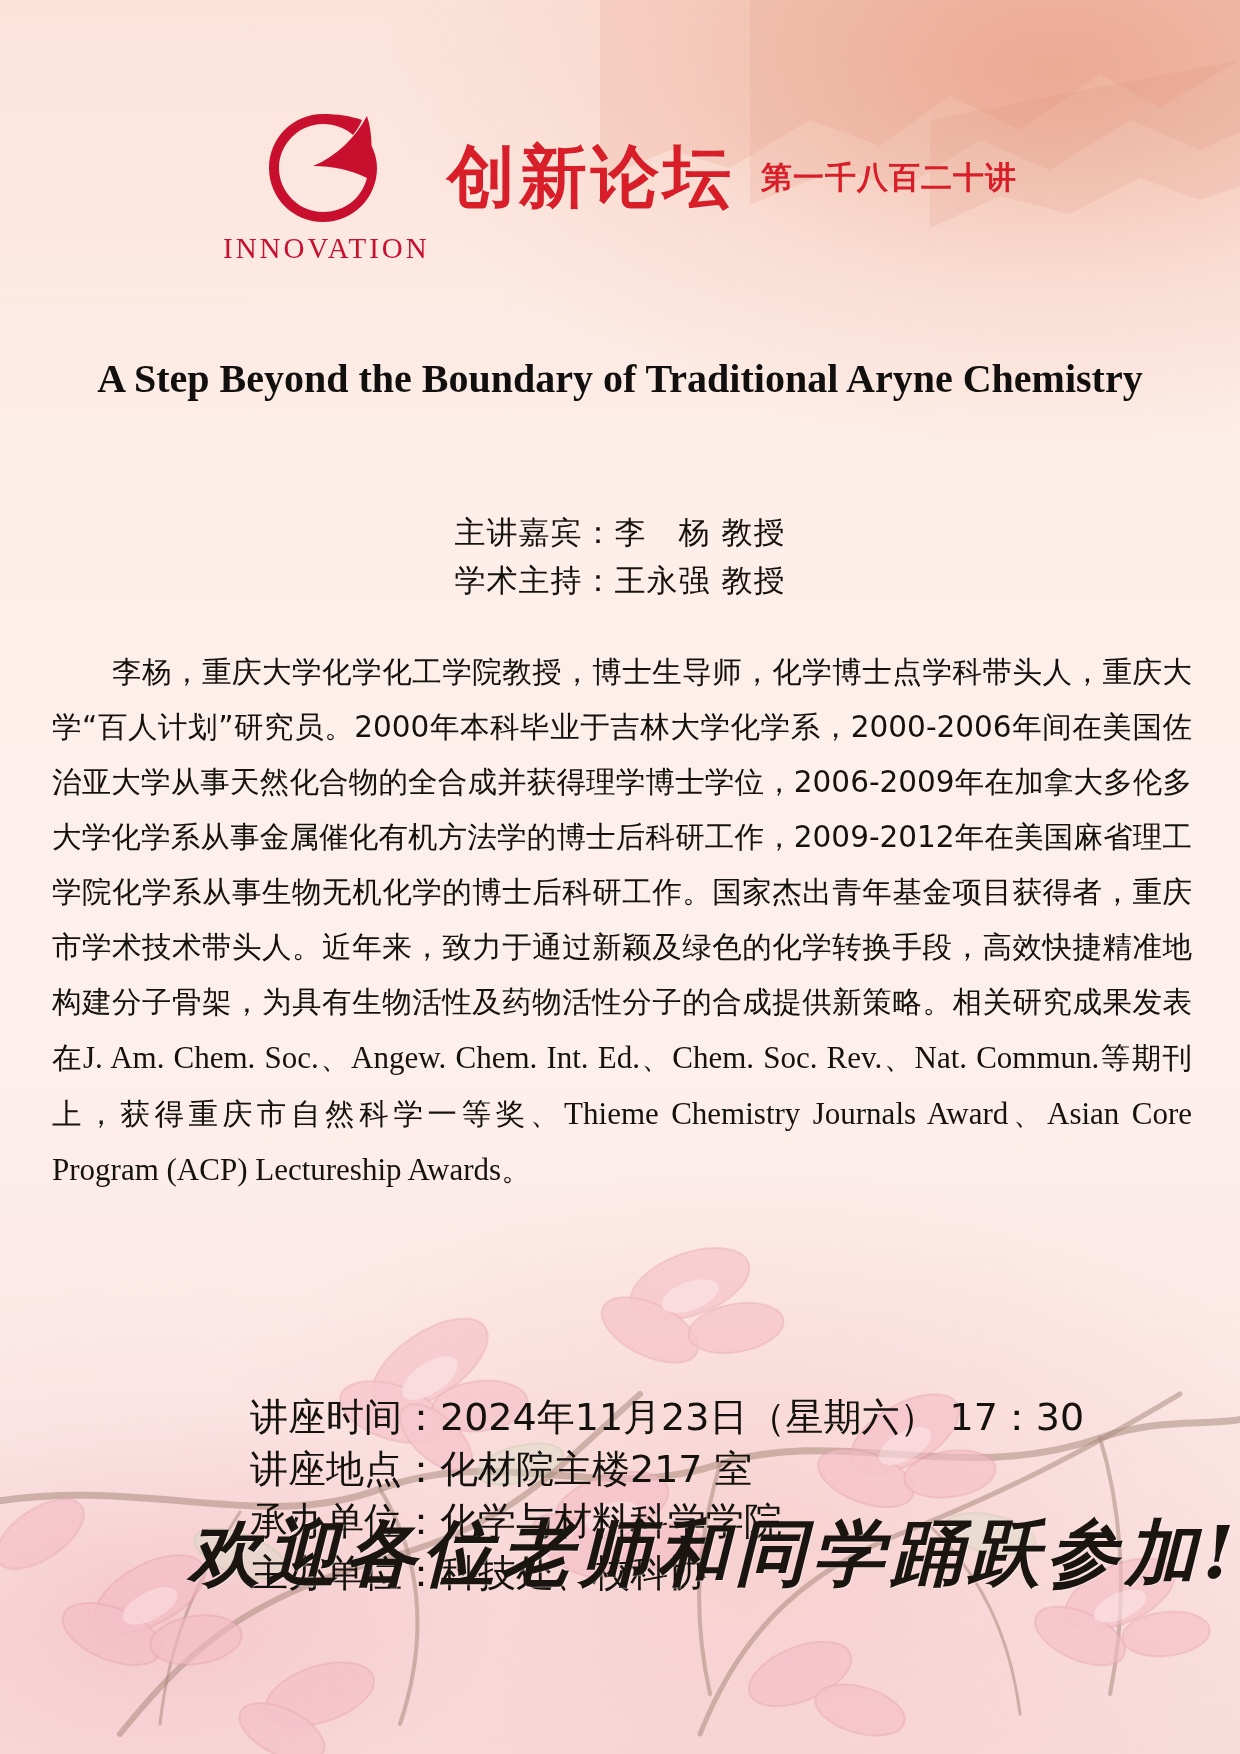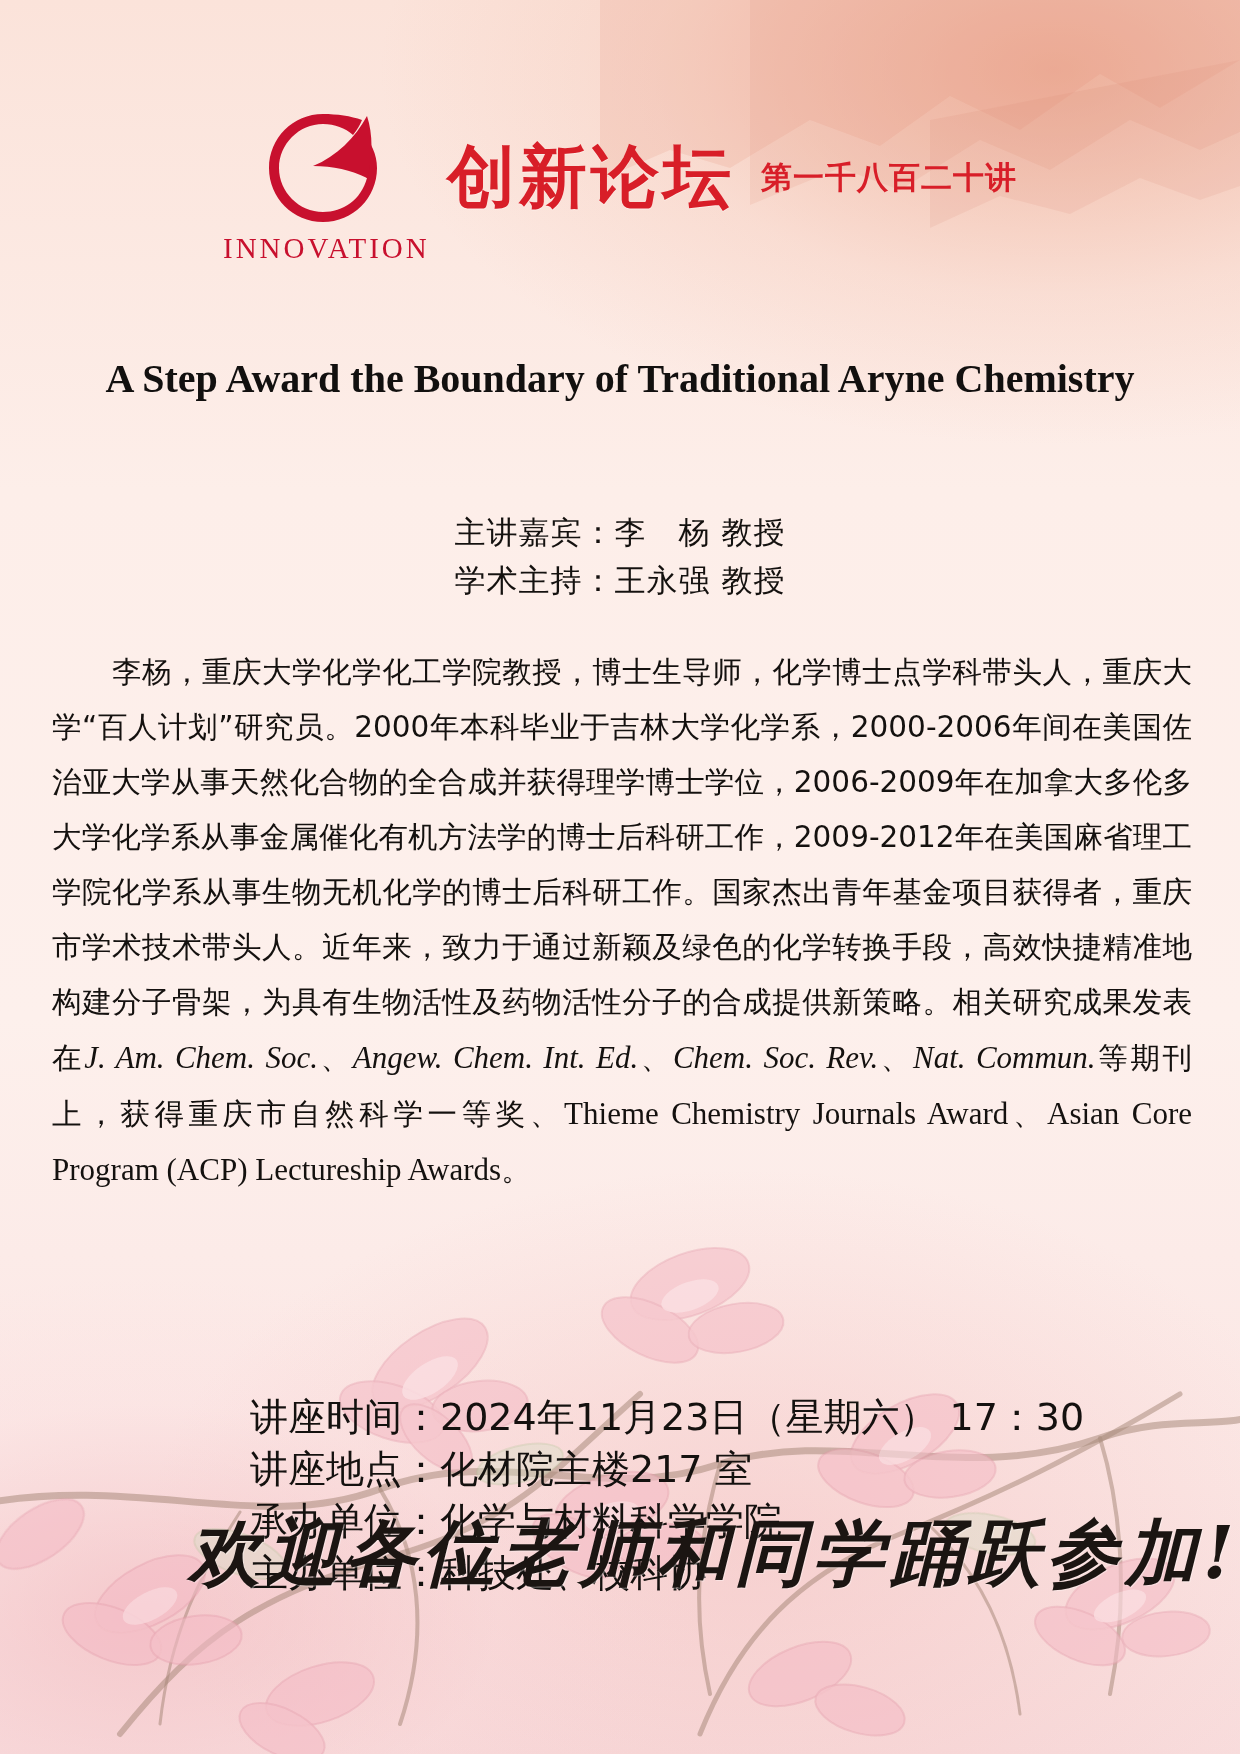--- a/index.html
+++ b/index.html
@@ -113,21 +113,20 @@
     top: 645px; left: 52px; width: 1140px;
     font-family: "DejaVu Sans", sans-serif;
     font-size: 29.5px;
     line-height: 55px;
     text-align: justify;
     color: #14110f;
     text-indent: 60px;
   }
   .bio .jn {
     font-family: "Liberation Serif", serif;
-    font-style: italic;
     font-size: 31px;
   }
   .bio .lat {
     font-family: "Liberation Serif", serif;
     font-size: 31px;
   }
 
   
   .logistics {
     position: absolute;
@@ -234,21 +233,21 @@
         <path d="M104,8 C92,30 74,48 50,58 C70,58 88,62 104,70 C110,50 110,26 104,8 Z" fill="#c8102e"></path>
       </svg>
       <div class="logo-word">INNOVATION</div>
     </div>
     <div class="title-block">
       <span class="forum-title">创新论坛</span>
       <span class="forum-no">第一千八百二十讲</span>
     </div>
   </div>
 
-  <div class="talk-title">A Step Award the Boundary of Traditional Aryne Chemistry</div>
+  <div class="talk-title">A Step Beyond the Boundary of Traditional Aryne Chemistry</div>
 
   <div class="people">
     <div>主讲嘉宾：李　杨 教授</div>
     <div>学术主持：王永强 教授</div>
   </div>
 
   <div class="bio"><span>李杨，重庆大学化学化工学院教授，博士生导师，化学博士点学科带头人，重庆大学“百人计划”研究员。2000年本科毕业于吉林大学化学系，2000-2006年间在美国佐治亚大学从事天然化合物的全合成并获得理学博士学位，2006-2009年在加拿大多伦多大学化学系从事金属催化有机方法学的博士后科研工作，2009-2012年在美国麻省理工学院化学系从事生物无机化学的博士后科研工作。国家杰出青年基金项目获得者，重庆市学术技术带头人。近年来，致力于通过新颖及绿色的化学转换手段，高效快捷精准地构建分子骨架，为具有生物活性及药物活性分子的合成提供新策略。相关研究成果发表在</span><span class="jn">J. Am. Chem. Soc.</span><span>、</span><span class="jn">Angew. Chem. Int. Ed.</span><span>、</span><span class="jn">Chem. Soc. Rev.</span><span>、</span><span class="jn">Nat. Commun.</span><span>等期刊上，获得重庆市自然科学一等奖、</span><span class="lat">Thieme Chemistry Journals Award</span><span>、</span><span class="lat">Asian Core Program (ACP) Lectureship Awards</span><span>。</span></div>
 
   <div class="logistics">
     <div class="row"><span>讲座时间：</span><span>2024年11月23日（星期六） 17：30</span></div>

